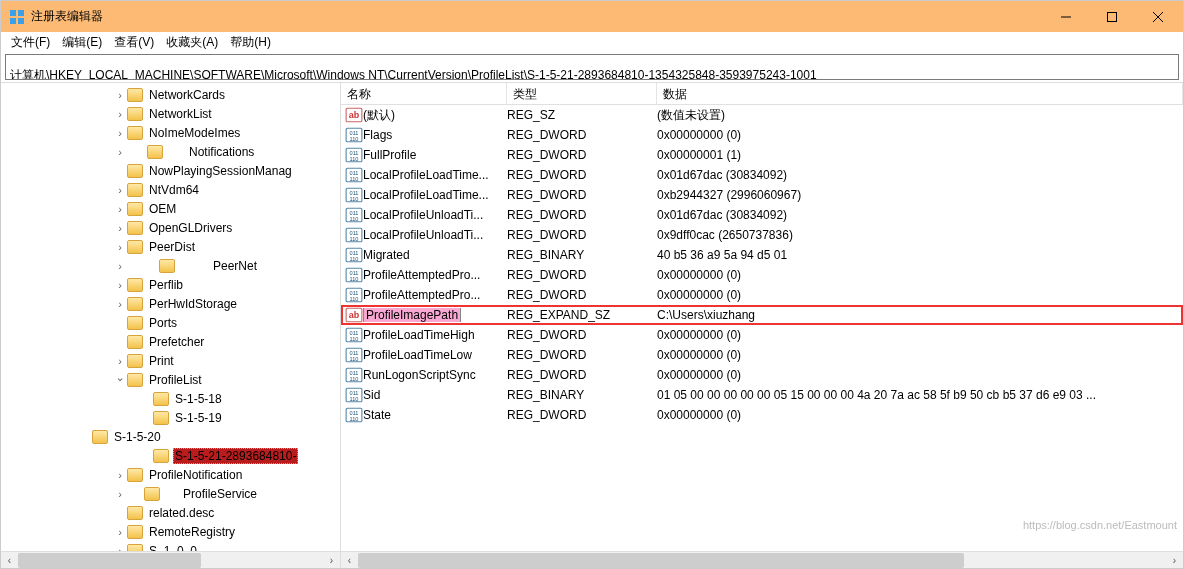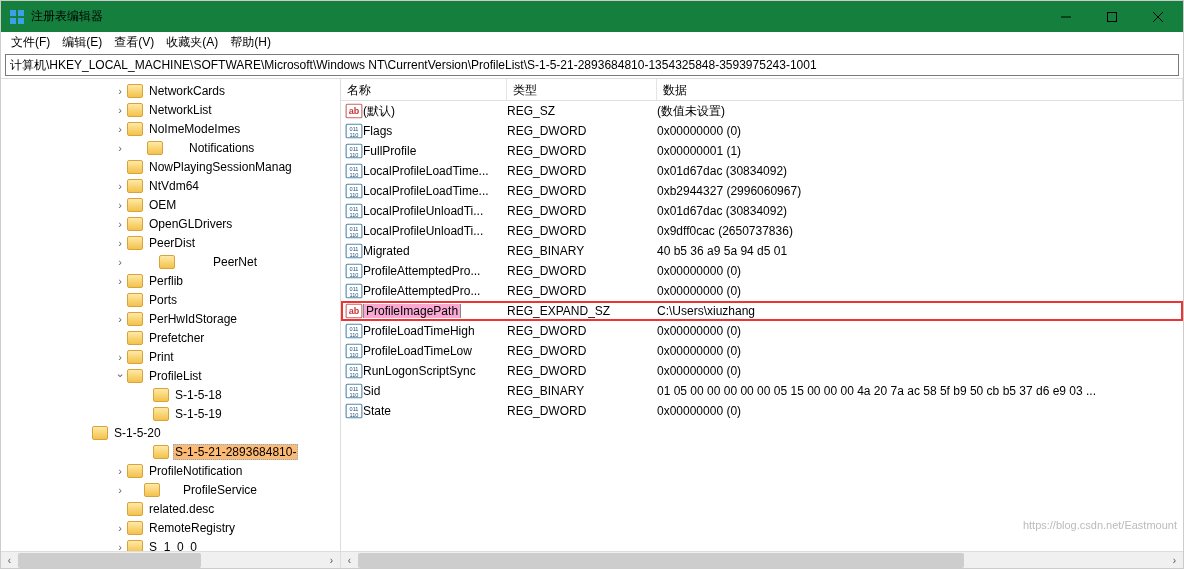--- a/index.html
+++ b/index.html
@@ -1,31 +1,31 @@
 <!DOCTYPE html>
 <html><head>
 <meta charset="utf-8">
 <style>
   * { box-sizing: border-box; margin: 0; padding: 0; }
   body { font-family: "Microsoft YaHei", "Segoe UI", Tahoma, sans-serif; font-size: 12px; background: #fff; color: #000; overflow: hidden; width: 1184px; height: 569px; }
   .window { display: flex; flex-direction: column; width: 100%; height: 100%; border: 1px solid #ccc; }
-  .titlebar { display: flex; align-items: center; height: 31px; padding: 0 2px 0 8px; background: #15803d; }
+  .titlebar { display: flex; align-items: center; height: 31px; padding: 0 2px 0 8px; background: #fdba74; }
   .title-icon { width: 16px; height: 16px; margin-right: 6px; }
   .title-text { flex: 1; font-size: 12px; }
   .win-controls { display: flex; }
   .win-btn { width: 46px; height: 30px; display: flex; align-items: center; justify-content: center; }
   .win-btn svg { width: 10px; height: 10px; }
   .menubar { display: flex; height: 20px; padding: 0 4px; font-size: 12px; }
   .menu-item { padding: 2px 6px; }
-  .addressbar { height: 22px; border: 1px solid #7a7a7a; margin: 2px 4px; padding: 2px 4px; font-size: 12px; white-space: nowrap; overflow: hidden; }
+  .addressbar { height: 22px; border: 1px solid #7a7a7a; margin: 2px 4px; padding: 12px 4px; font-size: 12px; white-space: nowrap; overflow: hidden; }
   .main { flex: 1; display: flex; border-top: 1px solid #ddd; min-height: 0; }
   .tree-pane { width: 340px; overflow: hidden; border-right: 1px solid #ddd; position: relative; }
   .tree { padding: 2px 0; overflow: hidden; height: calc(100% - 17px); }
   .tree-row { display: flex; align-items: center; height: 19px; white-space: nowrap; }
-  .tree-row.selected .lbl { background: #fdba74; border: 1px dotted #7ab0dc; padding: 0 1px; }
+  .tree-row.selected .lbl { background: #b91c1c; border: 1px dotted #7ab0dc; padding: 0 1px; }
   .tw { width: 14px; display:inline-flex; justify-content:center; color:#666; font-size:11px;}
   .tw.open::before { content:"⌄"; transform: translateY(-2px);}
   .tw.closed::before { content:"›"; }
   .fld { width: 16px; height: 14px; background: linear-gradient(#ffe9a6,#f3c24b); border: 1px solid #d8a33b; border-radius: 2px; margin-right: 4px; }
   .lbl { padding: 1px 2px; }
   .values-pane { flex: 1; display:flex; flex-direction:column; min-width:0;}
   .headers { display:flex; height:22px; border-bottom: 1px solid #e0e0e0; }
   .hcell { padding: 3px 6px; border-right: 1px solid #e5e5e5; font-size:12px;}
   .hcell.name { width: 166px; }
   .hcell.type { width: 150px; }
@@ -138,28 +138,28 @@
             <span class="tw closed"></span>
             <span class="fld"></span>
             <span class="lbl">PeerNet</span>
           </div>
           <div class="tree-row" style="padding-left: 112px;">
             <span class="tw closed"></span>
             <span class="fld"></span>
             <span class="lbl">Perflib</span>
           </div>
           <div class="tree-row" style="padding-left: 112px;">
+            <span class="tw closed"></span>
+            <span class="fld"></span>
+            <span class="lbl">PerHwIdStorage</span>
+          </div>
+          <div class="tree-row" style="padding-left: 112px;">
             <span class="tw "></span>
             <span class="fld"></span>
             <span class="lbl">Ports</span>
-          </div>
-          <div class="tree-row" style="padding-left: 112px;">
-            <span class="tw closed"></span>
-            <span class="fld"></span>
-            <span class="lbl">PerHwIdStorage</span>
           </div>
           <div class="tree-row" style="padding-left: 112px;">
             <span class="tw "></span>
             <span class="fld"></span>
             <span class="lbl">Prefetcher</span>
           </div>
           <div class="tree-row" style="padding-left: 112px;">
             <span class="tw closed"></span>
             <span class="fld"></span>
             <span class="lbl">Print</span>

